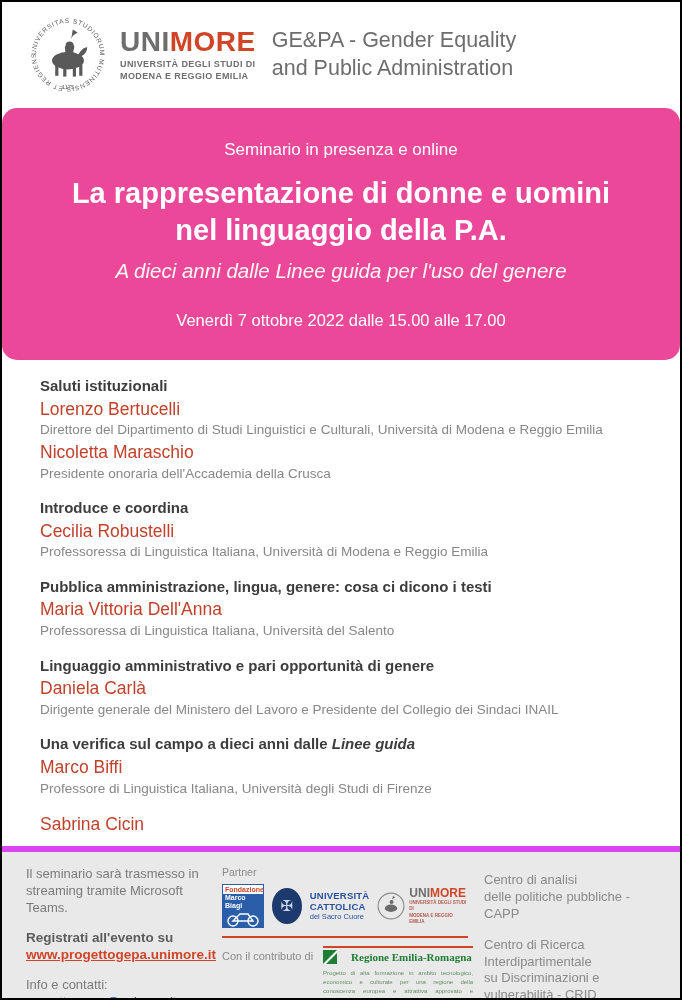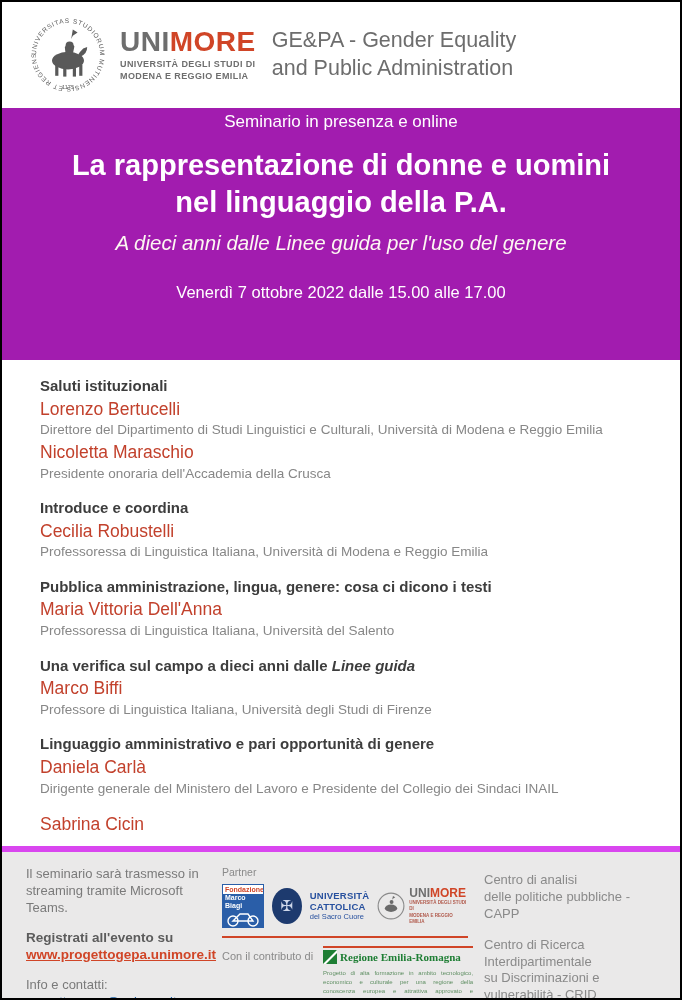--- a/index.html
+++ b/index.html
@@ -11,21 +11,21 @@
   }
   
   .header{ height:106px; background:#fff; display:flex; align-items:center; padding:0 0 0 26px; }
   .seal{ width:80px; height:80px; flex:0 0 auto; }
   .uniwordmark{ margin-left:12px; }
   .uniwordmark .word{ font-size:28px; font-weight:bold; letter-spacing:.5px; color:#6e6e6e; line-height:1; }
   .uniwordmark .word .more{ color:#d04527; }
   .uniwordmark .sub{ font-size:9px; color:#6e6e6e; letter-spacing:.4px; margin-top:3px; line-height:1.25; font-weight:bold; }
   .gepa{ margin-left:16px; color:#6d6d6d; font-size:21.5px; line-height:1.3; }
   
-  .banner{ height:252px; background:#a21caf; color:#fff; text-align:center; padding-top:4px; }
+  .banner{ height:252px; background:#ec4899; color:#fff; text-align:center; padding-top:32px;border-radius:15px; }
   .banner .kicker{ font-size:17px; }
   .banner .title{ font-size:29px; font-weight:bold; line-height:1.28; margin-top:15px; }
   .banner .subtitle{ font-style:italic; font-size:20.5px; line-height:1.3; margin-top:9px; color:#fdf7f2; }
   .banner .datetime{ font-size:16.5px; margin-top:26px; }
   
   .program{ flex:1; background:#fff; padding:16px 38px 0 38px; overflow:hidden; }
   .section{ margin-bottom:16px; }
   .section .heading{ font-size:15px; font-weight:bold; color:#3d3d3d; line-height:1.3; }
   .section .heading em{ font-style:italic; }
   .section .name{ font-size:17.5px; color:#c2412c; line-height:1.3; margin-top:2px; }
@@ -48,21 +48,21 @@
   .catt-seal{ width:36px; height:36px; border-radius:50%; background:#1d3a6e; display:flex; align-items:center; justify-content:center; color:#cfd8ea; font-size:15px; }
   .catt-word .l1{ font-size:9.5px; font-weight:bold; color:#27509e; line-height:1.15; letter-spacing:.2px; }
   .catt-word .l3{ font-size:7.5px; color:#27509e; line-height:1.2; }
   .uni-mini{ display:flex; align-items:center; gap:4px; }
   .uni-mini-word .w{ font-size:12px; font-weight:bold; color:#6e6e6e; line-height:1; }
   .uni-mini-word .w .more{ color:#d04527; }
   .uni-mini-word .s{ font-size:4.5px; color:#b0584a; font-weight:bold; line-height:1.3; margin-top:1px; }
   .redline{ border:none; border-top:2px solid #d04527; margin:7px 0 8px 0; }
   .contrib-row{ display:flex; gap:10px; }
   .contrib-label{ font-size:11px; color:#8a8a8a; padding-top:4px; white-space:nowrap; }
-  .regione .wordrow{ display:flex; align-items:center; gap:3px; border-top:2px solid #d04527; padding-top:2px; }
+  .regione .wordrow{ display:flex; align-items:center; gap:14px; border-top:2px solid #d04527; padding-top:2px; }
   .regione .er-name{ font-family:"Liberation Serif", serif; font-weight:bold; font-size:11px; color:#1e7e34; white-space:nowrap; }
   .regione .note{ font-size:6px; color:#5f8f63; line-height:1.5; width:150px; margin-top:5px; text-align:justify; }
   .f-right{ flex:1; margin-left:16px; color:#8a8a8a; font-size:13px; line-height:1.3; padding-top:6px; }
   .f-right .org{ margin-bottom:14px; }
 </style>
 </head>
 <body>
 
 <div class="poster">
 
@@ -132,29 +132,29 @@
       <div class="role">Professoressa di Linguistica Italiana, Università di Modena e Reggio Emilia</div>
     </div>
 
     <div class="section">
       <div class="heading"><span>Pubblica amministrazione, lingua, genere: cosa ci dicono i testi</span><em></em></div>
       <div class="name">Maria Vittoria Dell'Anna</div>
       <div class="role">Professoressa di Linguistica Italiana, Università del Salento</div>
     </div>
 
     <div class="section">
+      <div class="heading"><span>Linguaggio amministrativo e pari opportunità di genere</span><em></em></div>
+      <div class="name">Daniela Carlà</div>
+      <div class="role">Dirigente generale del Ministero del Lavoro e Presidente del Collegio dei Sindaci INAIL</div>
+    </div>
+
+    <div class="section">
       <div class="heading"><span>Una verifica sul campo a dieci anni dalle </span><em>Linee guida</em></div>
       <div class="name">Marco Biffi</div>
       <div class="role">Professore di Linguistica Italiana, Università degli Studi di Firenze</div>
-    </div>
-
-    <div class="section">
-      <div class="heading"><span>Linguaggio amministrativo e pari opportunità di genere</span><em></em></div>
-      <div class="name">Daniela Carlà</div>
-      <div class="role">Dirigente generale del Ministero del Lavoro e Presidente del Collegio dei Sindaci INAIL</div>
     </div>
 
     <div class="section">
       <div class="name">Sabrina Cicin</div>
 
     </div>
 
   </div>
 
   <div class="footer">

